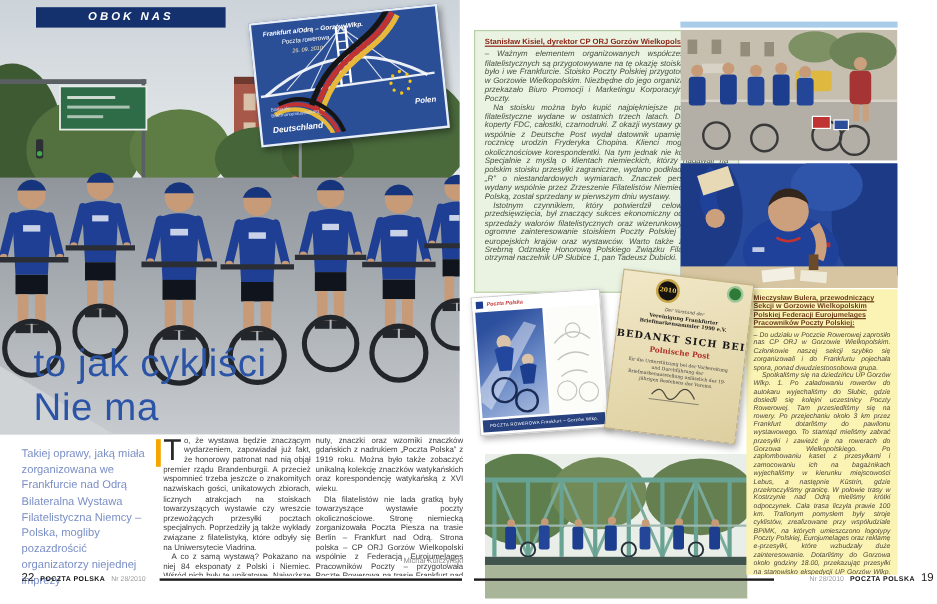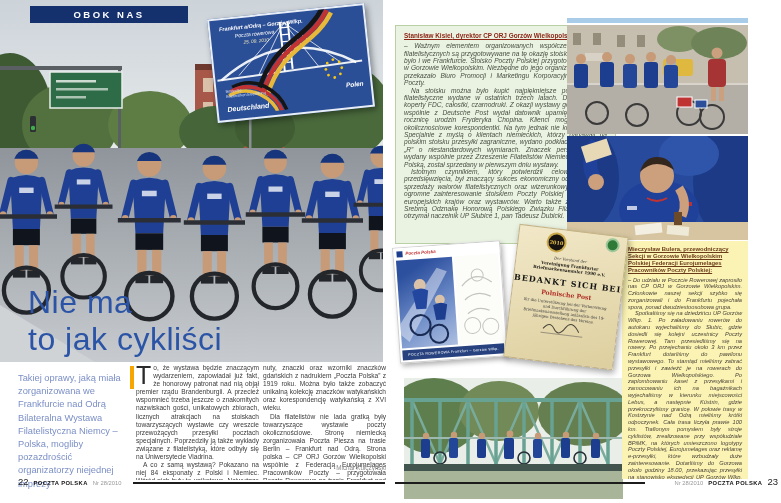--- a/index.html
+++ b/index.html
@@ -4,21 +4,21 @@
 <style>
   html,body{margin:0;padding:0;background:#fff;}
   body{width:781px;height:503px;position:relative;overflow:hidden;
        font-family:"Liberation Sans",sans-serif;-webkit-font-smoothing:antialiased;}
   .abs{position:absolute;}
   p{margin:0;}
 
   
   #main-photo{left:0;top:0;width:383px;height:362px;overflow:hidden;background:#cfd5da;}
   #section-banner{left:30px;top:6px;width:158px;height:17px;background:#14316e;color:#fff;
-      font-weight:bold;font-size:9.5px;letter-spacing:2.5px;display:flex;align-items:center;justify-content:center;z-index:6;}
+      font-weight:bold;font-size:9.5px;letter-spacing:2.5px;display:flex;align-items:center;justify-content:center;z-index:6;font-style:italic;}
   #headline{left:28px;top:284px;color:#2b54a6;font-size:32px;line-height:37px;letter-spacing:.5px;z-index:5;}
   #postcard{left:212px;top:11px;width:154px;height:100px;background:#2b4f96;border:2px solid #e8eef7;
       transform:rotate(-6deg);box-shadow:2px 3px 6px rgba(0,0,0,.4);z-index:7;}
   .pc-txt{position:absolute;color:#fff;font-style:italic;white-space:nowrap;}
   #pc-line1{left:9px;top:6px;font-size:5.4px;font-weight:bold;}
   #pc-line2{left:24px;top:14px;font-size:5.2px;}
   #pc-date{left:32px;top:22px;font-size:4.6px;color:#f4e9bd;}
   #pc-lab1{left:9px;bottom:26px;font-size:3.8px;color:#cfe0ff;font-style:normal;}
   #pc-lab2{left:9px;bottom:21px;font-size:3.8px;color:#cfe0ff;font-style:normal;}
   #pc-de{left:9px;bottom:7px;font-size:7px;font-weight:bold;}
@@ -152,22 +152,22 @@
       <path d="M0 362 L0 305 L95 362 Z" fill="#cfd3d6"></path>
       <use href="#rider" transform="translate(-6,148) scale(1.8)"></use>
       <use href="#rider" transform="translate(53,142) scale(1.7)"></use>
       <use href="#rider" transform="translate(116,150) scale(1.85)"></use>
       <use href="#rider" transform="translate(182,154) scale(1.8)"></use>
       <use href="#rider" transform="translate(244,148) scale(1.75)"></use>
       <use href="#rider" transform="translate(300,152) scale(1.8)"></use>
       <use href="#rider" transform="translate(352,144) scale(1.6)"></use>
     </svg>
     <div id="headline" class="abs">
+      <div>to jak cykliści</div>
       <div>Nie ma</div>
-      <div>to jak cykliści</div>
     </div>
   </div>
 
   <div id="section-banner" class="abs">
     <span>OBOK NAS</span>
   </div>
 
   <div id="postcard" class="abs">
     <svg class="abs" style="left:0;top:0;" width="150" height="96" viewBox="0 0 150 96">
       <path d="M2 60 L148 55" stroke="#fff" stroke-width="2" opacity=".9"></path>
@@ -382,16 +382,16 @@
       <span>Mieczysław Bulera</span><span>, przewodniczący Sekcji w Gorzowie Wielkopolskim Polskiej Federacji Eurojumelages Pracowników Poczty Polskiej:</span>
     </div>
     <p>– Do udziału w Poczcie Rowerowej zaprosiło nas CP ORJ w Gorzowie Wielkopolskim. Członkowie naszej sekcji szybko się zorganizowali i do Frankfurtu pojechała spora, ponad dwudziestoosobowa grupa.</p>
     <p class="indent">Spotkaliśmy się na dziedzińcu UP Gorzów Wlkp. 1. Po załadowaniu rowerów do autokaru wyjechaliśmy do Słubic, gdzie dosiedli się kolejni uczestnicy Poczty Rowerowej. Tam przesiedliśmy się na rowery. Po przejechaniu około 3 km przez Frankfurt dotarliśmy do pawilonu wystawowego. To stamtąd mieliśmy zabrać przesyłki i zawieźć je na rowerach do Gorzowa Wielkopolskiego. Po zaplombowaniu kaset z przesyłkami i zamocowaniu ich na bagażnikach wyjechaliśmy w kierunku miejscowości Lebus, a następnie Küstrin, gdzie przekroczyliśmy granicę. W połowie trasy w Kostrzynie nad Odrą mieliśmy krótki odpoczynek. Cała trasa liczyła prawie 100 km. Trafionym pomysłem były stroje cyklistów, zrealizowane przy współudziale BPiMK, na których umieszczono logotypy Poczty Polskiej, Eurojumelages oraz reklamę e-przesyłki, które wzbudzały duże zainteresowanie. Dotarliśmy do Gorzowa około godziny 18.00, przekazując przesyłki na stanowisko ekspedycji UP Gorzów Wlkp. 1.</p>
   </div>
 
   <div id="rule-right" class="abs rule"></div>
   <div id="footer-right" class="abs footer">
     <span>Nr 28/2010</span>
     <span class="mag">POCZTA POLSKA</span>
-    <span class="pagenum">23</span>
+    <span class="pagenum">19</span>
   </div>
 
 </div>
 
 </body></html>

